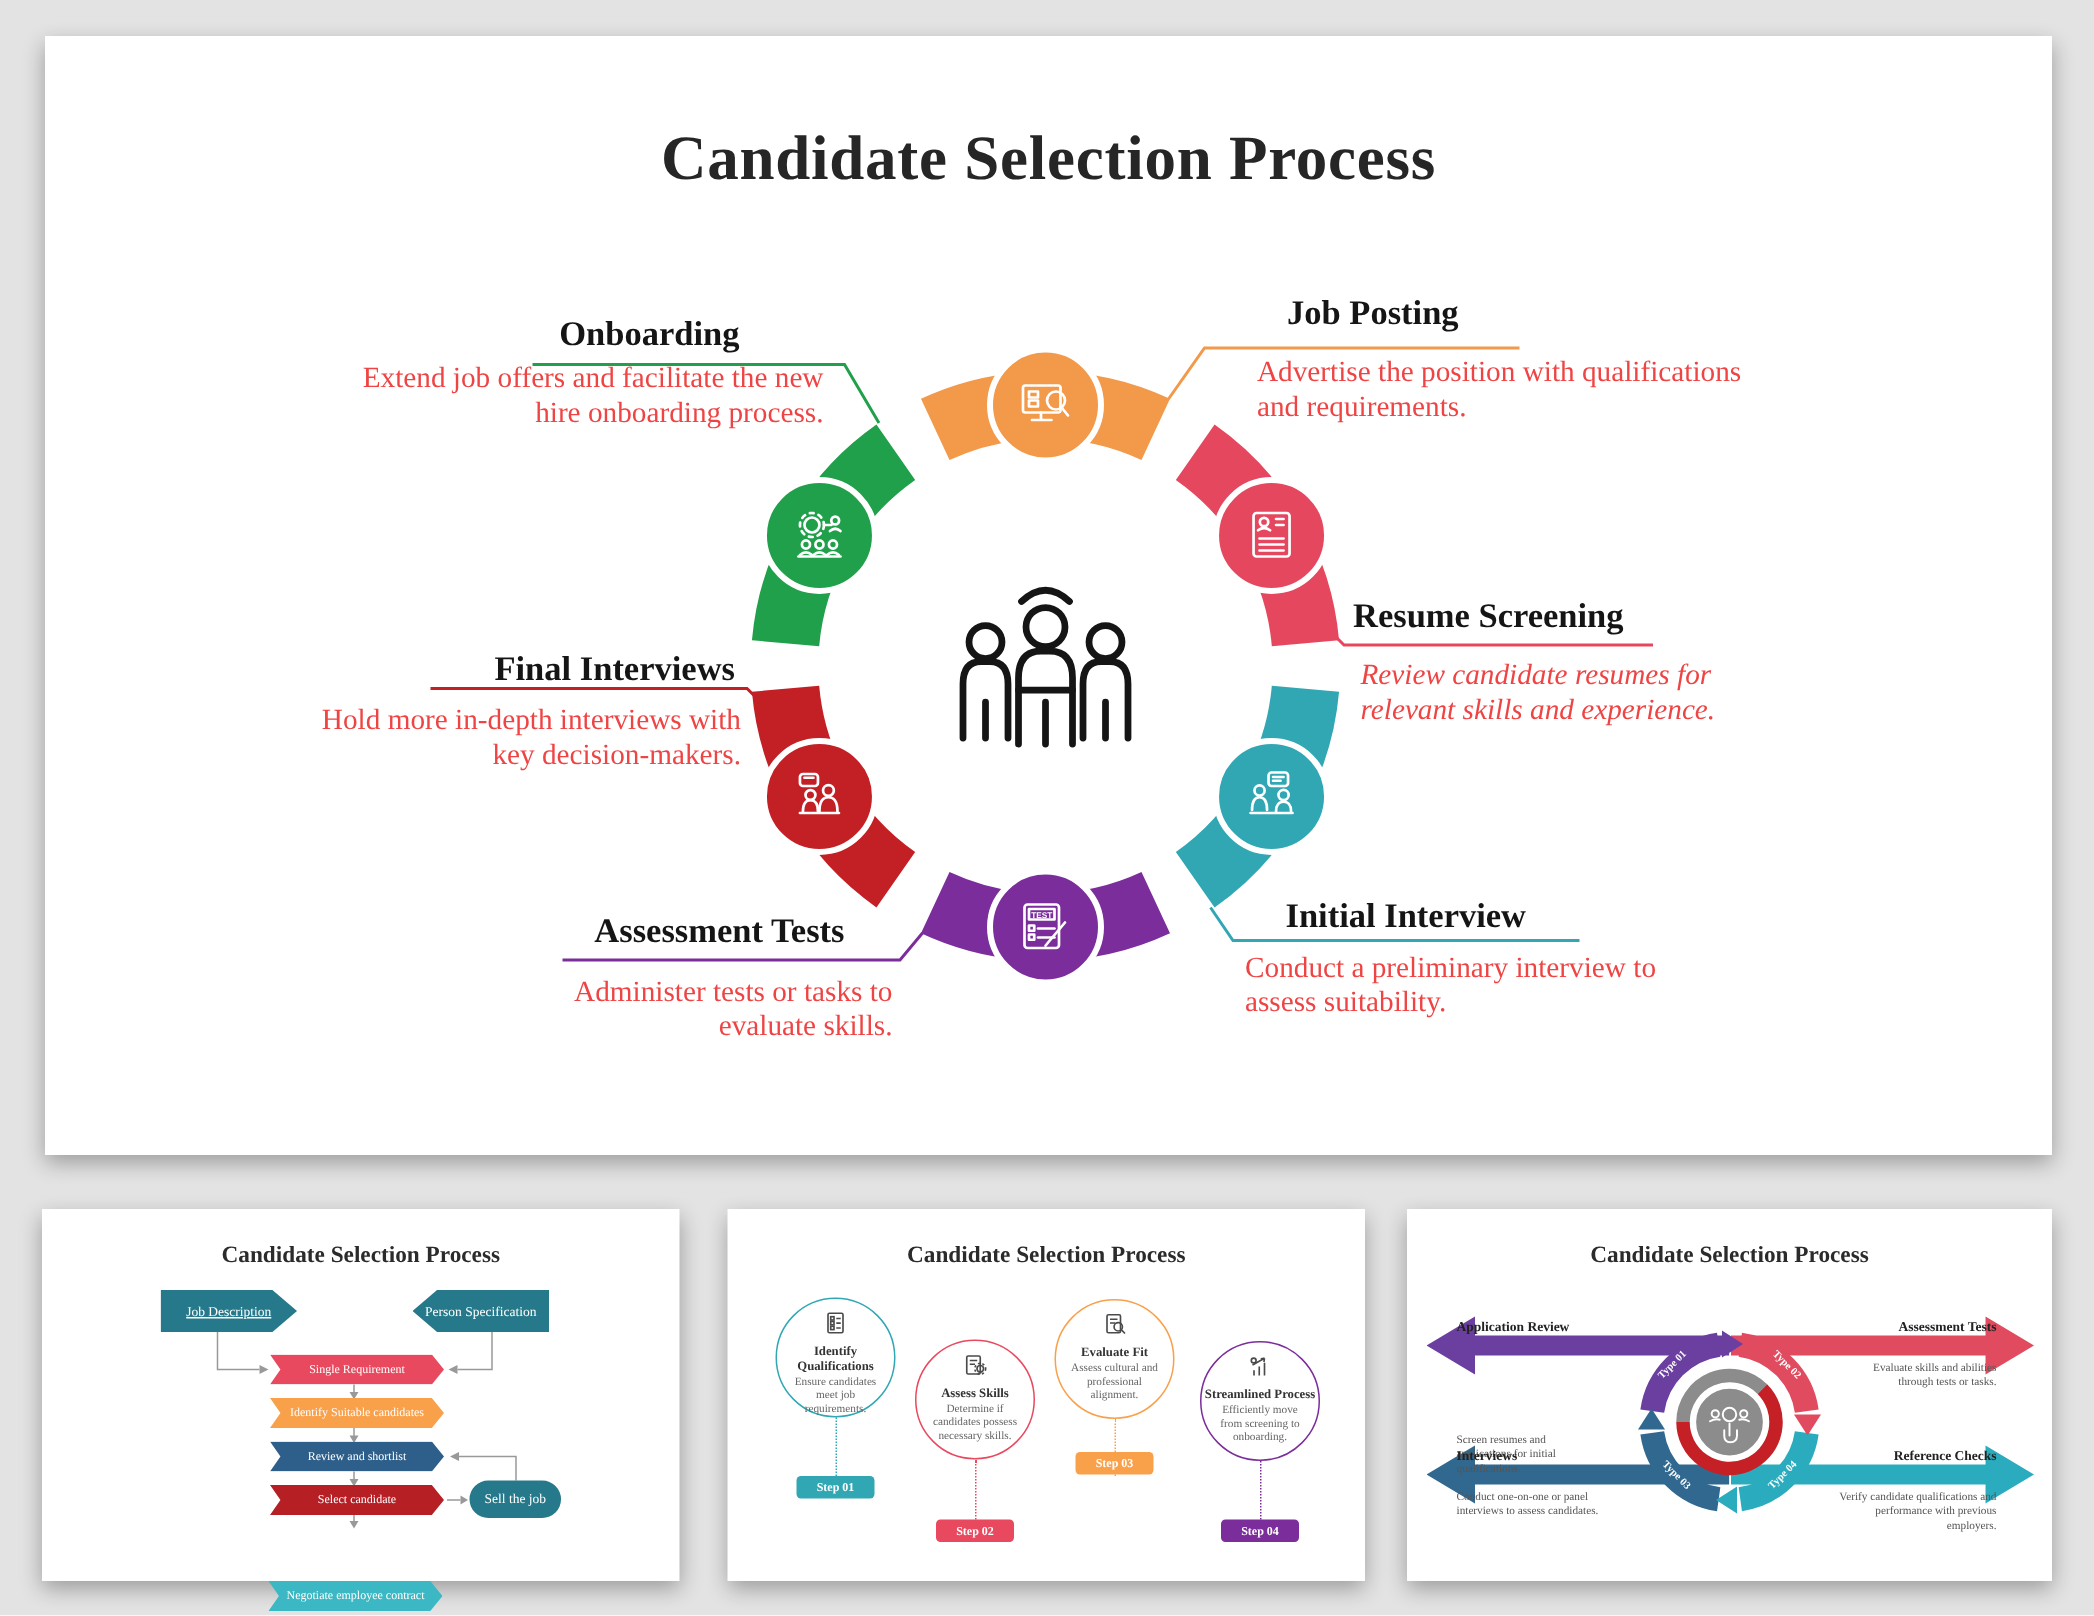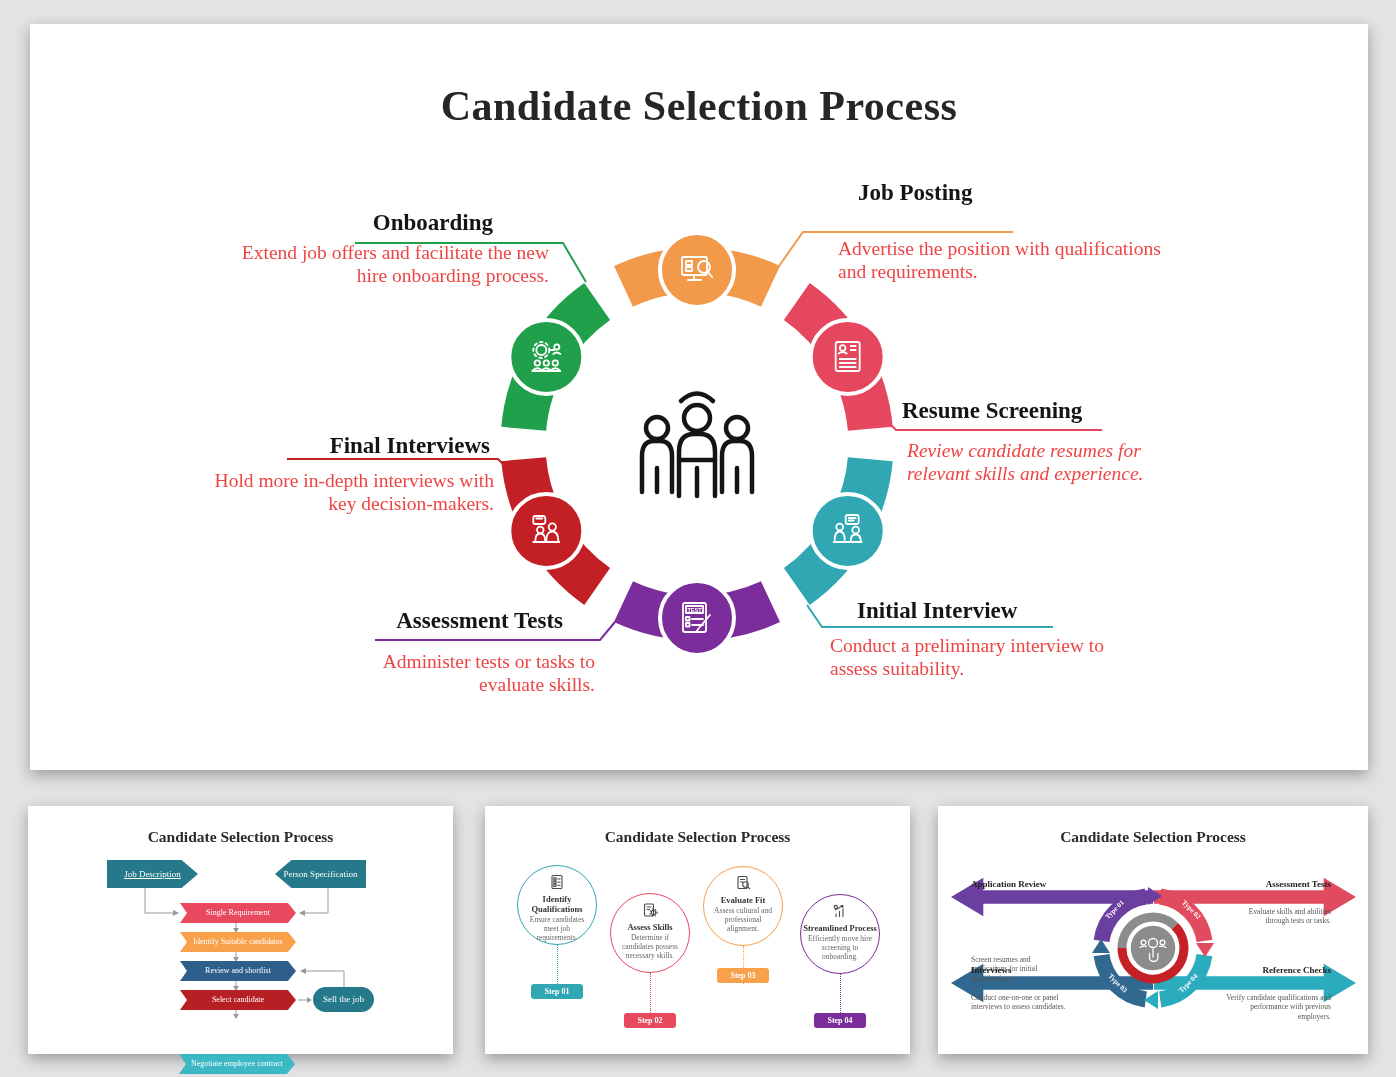--- a/index.html
+++ b/index.html
@@ -149,21 +149,21 @@
         <circle cx="667" cy="394" r="13"></circle>
         <path d="M 649,472 V 428 Q 649,410 664,410 H 670 Q 685,410 685,428 V 472"></path>
         <path d="M 667,444 V 472 M 649,436 H 685"></path>
         <circle cx="627" cy="404" r="11"></circle>
         <path d="M 612,468 V 432 Q 612,417 624,417 H 630 Q 642,417 642,432 V 468 M 627,444 V 468"></path>
         <circle cx="707" cy="404" r="11"></circle>
         <path d="M 692,468 V 432 Q 692,417 704,417 H 710 Q 722,417 722,432 V 468 M 707,444 V 468"></path>
       </g>
     </svg>
 
-    <div class="step-head" style="left:828px; top:156px;">Job Posting</div>
+    <div class="step-head" style="left:828px; top:172px;">Job Posting</div>
     <div class="step-desc" style="left:808px; top:214px; width:325px;">Advertise the position with qualifications and requirements.</div>
 
     <div class="step-head" style="left:872px; top:374px;">Resume Screening</div>
     <div class="step-desc" style="left:877px; top:416px; width:300px;font-style:italic;">Review candidate resumes for relevant skills and experience.</div>
 
     <div class="step-head" style="left:827px; top:574px;">Initial Interview</div>
     <div class="step-desc" style="left:800px; top:611px; width:290px;">Conduct a preliminary interview to assess suitability.</div>
 
     <div class="step-head ra" style="left:273px; top:584px; width:260px;">Assessment Tests</div>
     <div class="step-desc ra" style="left:300px; top:627px; width:265px;">Administer tests or tasks to evaluate skills.</div>
@@ -250,21 +250,21 @@
       <div class="sc-desc">Assess cultural and professional alignment.</div>
     </div>
 
     <div class="step-circle" style="left:315px; top:88px; border:1.5px solid #7B2D9B; z-index:2;">
       <svg width="16" height="16" viewBox="0 0 16 16" style="margin-top:8px" fill="none" stroke="#4a4a4a" stroke-width="1.1">
         <path d="M 4,14 V 10.5 M 7.5,14 V 8 M 11,14 V 5.5"></path>
           <path d="M 3,7 L 11,2.5 M 11,2.5 L 8.5,2.8 M 11,2.5 L 10.6,5"></path>
           <circle cx="3.8" cy="4" r="1.6"></circle>
       </svg>
       <div class="sc-head">Streamlined Process</div>
-      <div class="sc-desc">Efficiently move hire screening to onboarding.</div>
+      <div class="sc-desc">Efficiently move from screening to onboarding.</div>
     </div>
 
     <div class="dotline" style="left:72px; top:139px; height:39px; border-left:1.5px dotted #31A7B4;"></div>
     <div class="dotline" style="left:165px; top:167px; height:40px; border-left:1.5px dotted #E8495F;"></div>
     <div class="dotline" style="left:258px; top:140px; height:38px; border-left:1.5px dotted #F9A04B;"></div>
     <div class="dotline" style="left:355px; top:168px; height:39px; border-left:1.5px dotted #7B2D9B;"></div>
 
     <div class="step-badge" style="left:46px; top:178px; background:#31A7B4;">Step 01</div>
     <div class="step-badge" style="left:139px; top:207px; background:#E8495F;">Step 02</div>
     <div class="step-badge" style="left:232px; top:162px; background:#F9A04B;">Step 03</div>

